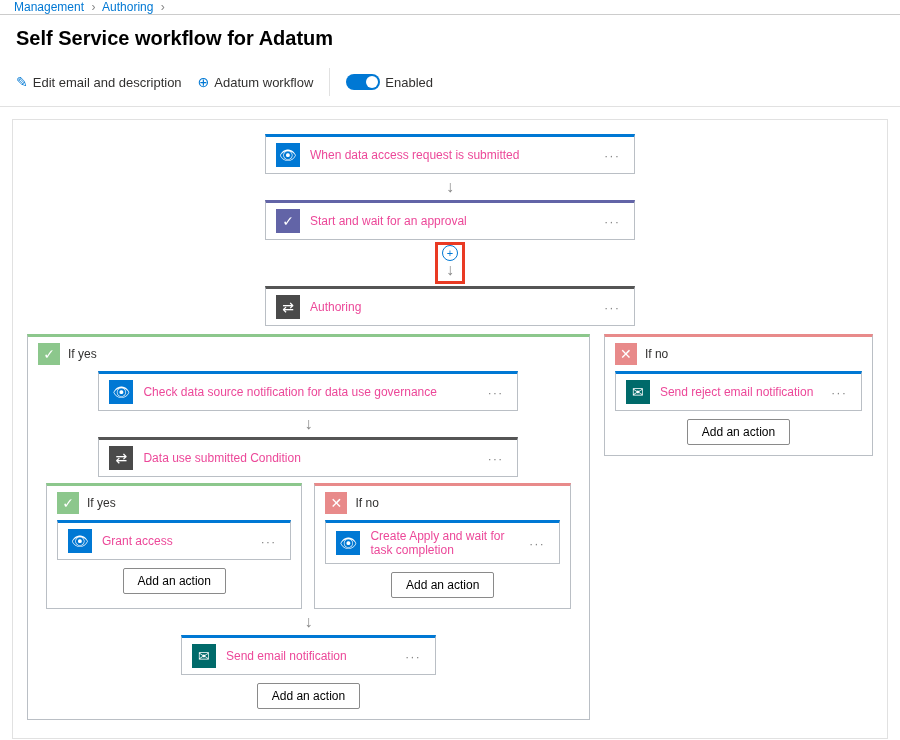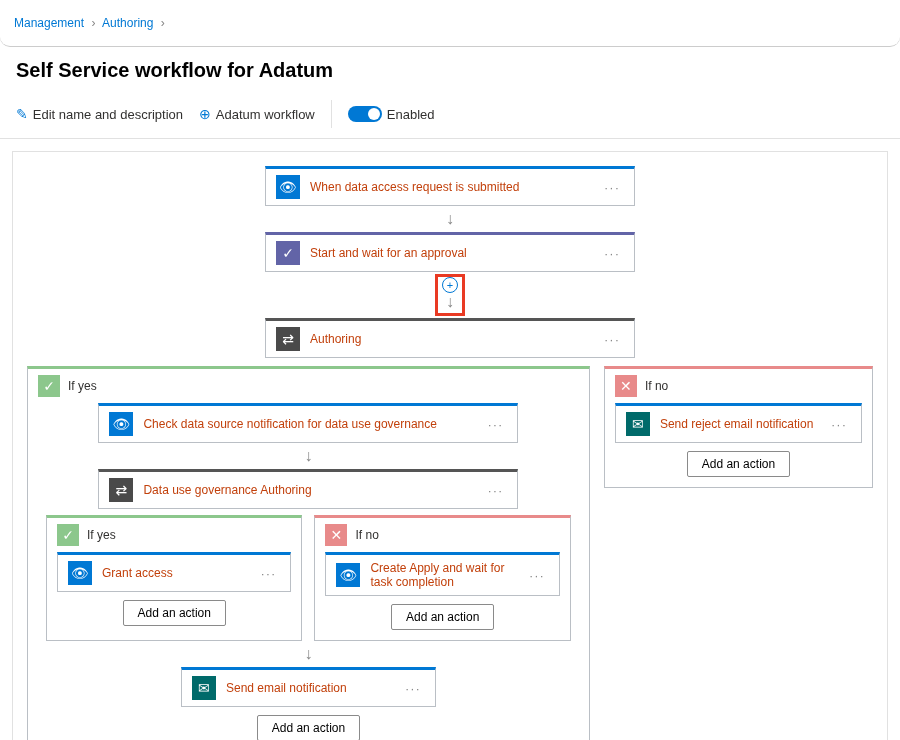--- a/index.html
+++ b/index.html
@@ -1,17 +1,17 @@
 <!DOCTYPE html>
 <html><head>
 <meta charset="utf-8">
 <style>
   * { box-sizing: border-box; font-family: 'Segoe UI', Arial, sans-serif; }
   body { margin: 0; background: #fff; color: #323130; font-size: 13px; }
-  .breadcrumb { padding: 16px 14px; font-size: 12px; color: #0078d4; border-bottom: 1px solid #ccc; border-radius: 10px; }
+  .breadcrumb { padding: 0 14px; font-size: 12px; color: #0078d4; border-bottom: 1px solid #ccc; }
   .breadcrumb span { margin-right: 4px; }
   .chev { color: #888; }
   .title { padding: 12px 16px 18px; font-size: 20px; font-weight: 600; color: #000000; }
   .toolbar { display: flex; align-items: center; gap: 16px; padding: 0px 16px 10px; border-bottom: 1px solid #e1e1e1; font-size: 13px; }
   .tool { display: flex; align-items: center; gap: 5px; color: #323130; cursor: pointer; }
   .tool .icn { color: #0078d4; font-size: 14px; }
   .divider { width: 1px; height: 28px; background: #e1e1e1; }
   .toggle { width: 34px; height: 16px; border-radius: 8px; background: #0078d4; position: relative; }
   .toggle::after { content: ''; position: absolute; right: 2px; top: 2px; width: 12px; height: 12px; background: #fff; border-radius: 50%; }
   .canvas { padding: 12px; border-bottom: 1px solid #e1e1e1; }
@@ -21,21 +21,21 @@
   .node.top-blue { border-top: 3px solid #0078d4; }
   .node.top-purple { border-top: 3px solid #6264a7; }
   .node.top-dark { border-top: 3px solid #555; }
   .node.narrow { width: 255px; }
   .node-body { display: flex; align-items: center; gap: 10px; padding: 6px 10px; }
   .badge { width: 24px; height: 24px; display: flex; align-items: center; justify-content: center; color: #fff; font-size: 14px; }
   .b-blue { background: #0078d4; }
   .b-purple { background: #6264a7; }
   .b-dark { background: #4a4a4a; }
   .b-teal { background: #006a6a; }
-  .node-label { flex: 1; font-size: 12px; color: #c2410c; }
+  .node-label { flex: 1; font-size: 12px; color: #ec4899; }
   .dots { color: #888; letter-spacing: 1px; padding: 0 4px; cursor: pointer; }
   .arrow { color: #888; font-size: 16px; padding: 4px 0; }
   .insert-wrap { border: 3px solid #e93a23; padding: 0 4px 2px; display: flex; flex-direction: column; align-items: center; margin: 2px 0; }
   .plus { width: 16px; height: 16px; border: 1px solid #0078d4; border-radius: 50%; color: #0078d4; font-size: 11px; display: flex; align-items: center; justify-content: center; background: #fff; }
   .branch-row { display: flex; gap: 14px; margin-top: 8px; align-items: flex-start; width: 100%; }
   .branch { border: 1px solid #babfc5; background: #fff; flex: 1; padding-bottom: 10px; }
   .branch.yes { border-top: 3px solid #8cc78c; }
   .branch.no { border-top: 3px solid #e88a8a; }
   .branch-hdr { display: flex; align-items: center; gap: 8px; padding: 6px 10px; }
   .mark { width: 22px; height: 22px; display: flex; align-items: center; justify-content: center; color: #fff; font-size: 14px; }
@@ -58,21 +58,21 @@
   <span class="chev">›</span>
   <span>Authoring</span>
   <span class="chev">›</span>
 </div>
 
 <div class="title">Self Service workflow for Adatum</div>
 
 <div class="toolbar">
   <div class="tool">
     <span class="icn">✎</span>
-    <span>Edit name and description</span>
+    <span>Edit email and description</span>
   </div>
   <div class="tool">
     <span class="icn">⊕</span>
     <span>Adatum workflow</span>
   </div>
   <div class="divider"></div>
   <div class="tool">
     <div class="toggle"></div>
     <span>Enabled</span>
   </div>
@@ -125,21 +125,21 @@
               <div class="node-body">
                 <div class="badge b-blue">👁</div>
                 <div class="node-label">Check data source notification for data use governance</div>
                 <div class="dots">···</div>
               </div>
             </div>
             <div class="arrow">↓</div>
             <div class="node top-dark" style="width:100%; max-width:420px">
               <div class="node-body">
                 <div class="badge b-dark">⇄</div>
-                <div class="node-label">Data use governance Authoring</div>
+                <div class="node-label">Data use submitted Condition</div>
                 <div class="dots">···</div>
               </div>
             </div>
 
             <div class="inner-row" style="width:100%">
               <div class="inner-branch yes">
                 <div class="branch-hdr">
                   <div class="mark m-yes">✓</div>
                   <div class="branch-label">If yes</div>
                 </div>

